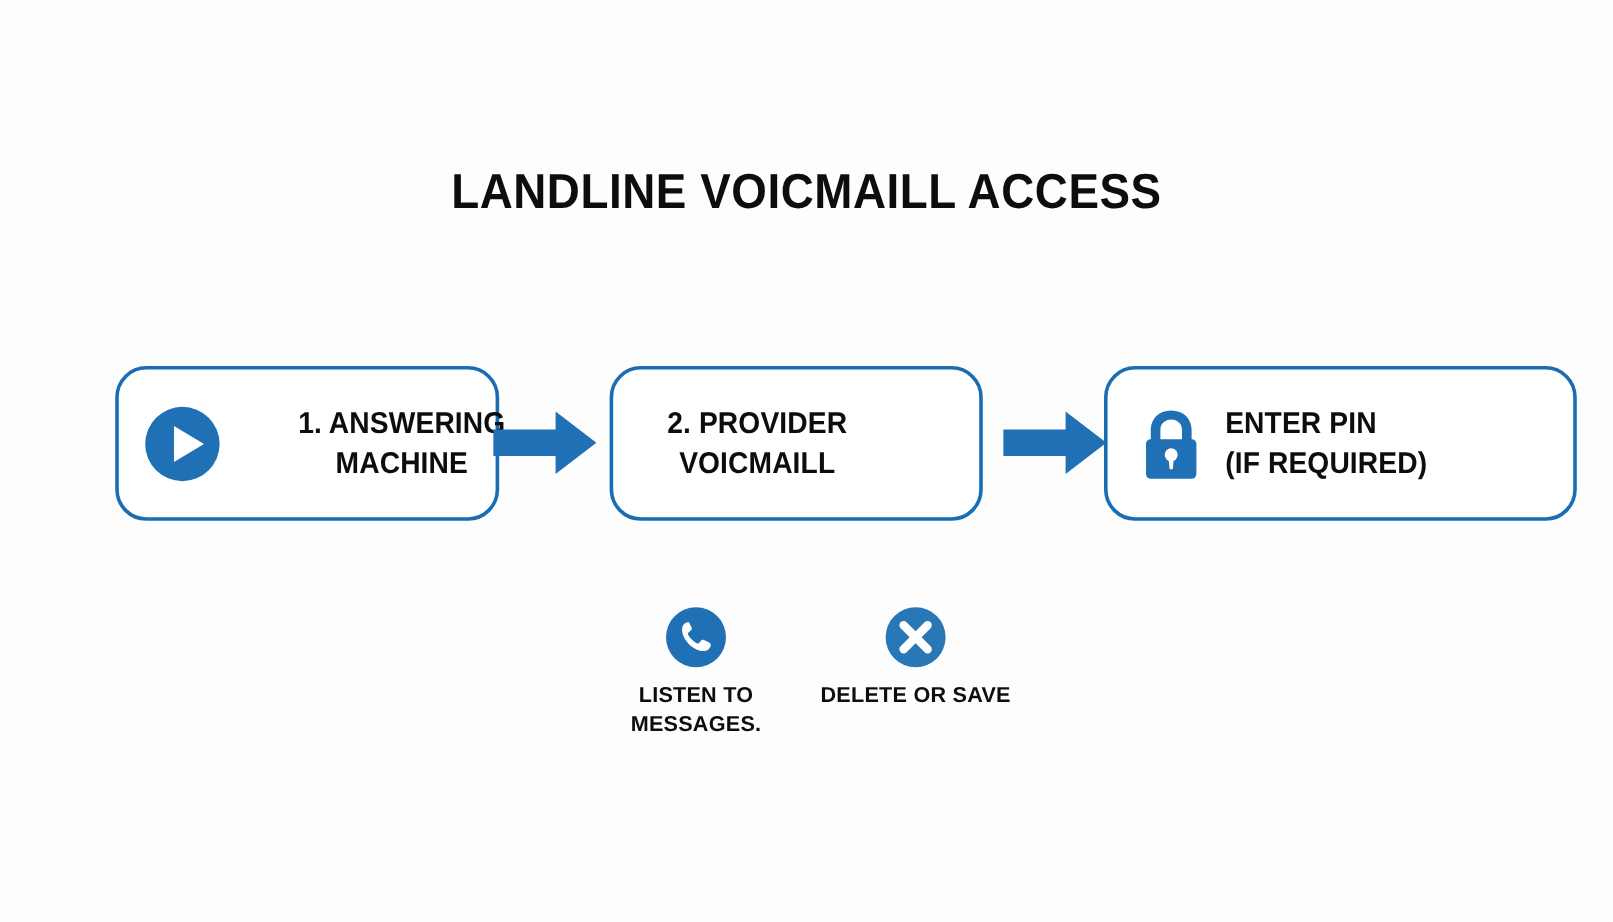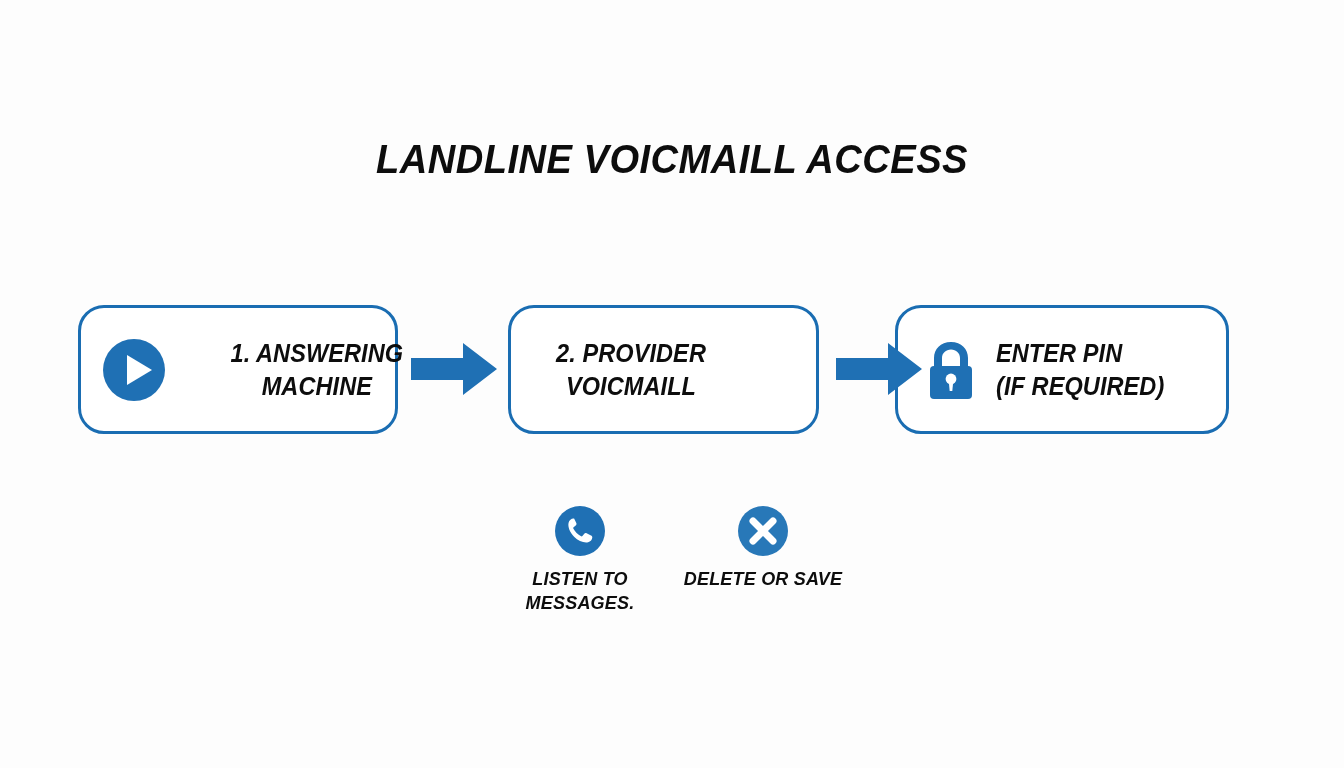--- a/index.html
+++ b/index.html
@@ -15,21 +15,20 @@
     background: #fdfdfd;
     font-family: "Liberation Sans", "DejaVu Sans", sans-serif;
     color: #111111;
     position: relative;
   }
 
   #canvas {
     position: relative;
     width: 1344px;
     height: 768px;
-    font-style: italic;
   }
 
   
   .title {
     position: absolute;
     left: 0;
     top: 136px;
     width: 1344px;
     text-align: center;
     font-size: 41px;
@@ -57,23 +56,23 @@
     height: 129px;
     border: 3px solid #1a6db2;
     border-radius: 26px;
     background: #ffffff;
     display: flex;
     align-items: center;
     padding-left: 20px;
     overflow: visible;
   }
 
-  .card-1 { left: 78px;  width: 320px; gap: 46px; }
+  .card-1 { left: 96px;  width: 320px; gap: 46px; }
   .card-2 { left: 508px; width: 311px; }
-  .card-3 { left: 895px; width: 334px; }
+  .card-3 { left: 920px; width: 394px; }
 
   .card-icon {
     flex: 0 0 auto;
     width: 66px;
     height: 66px;
     display: flex;
     align-items: center;
     justify-content: center;
     margin-right: 12px;
   }

